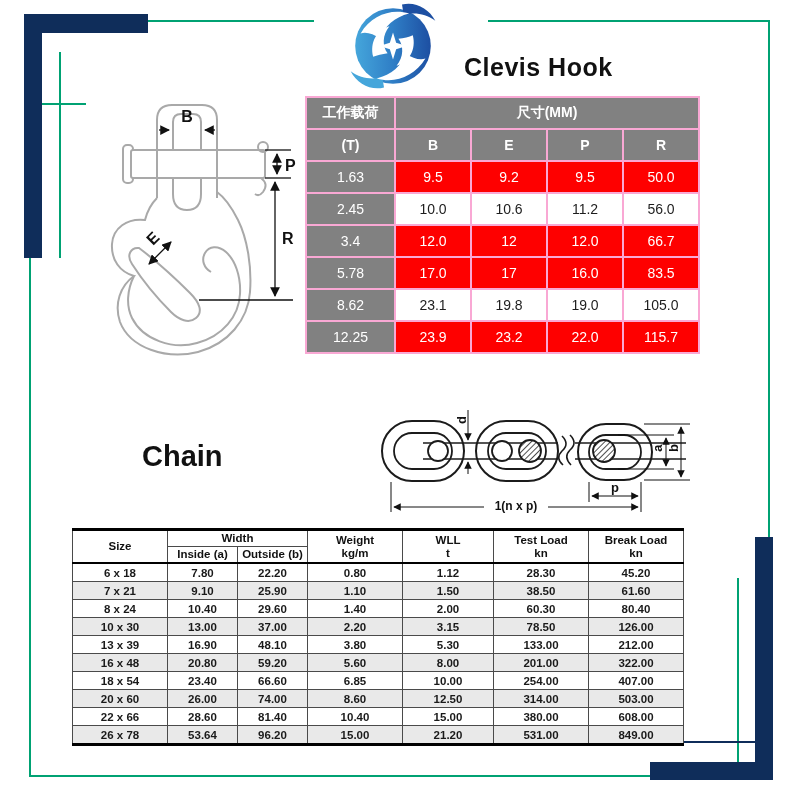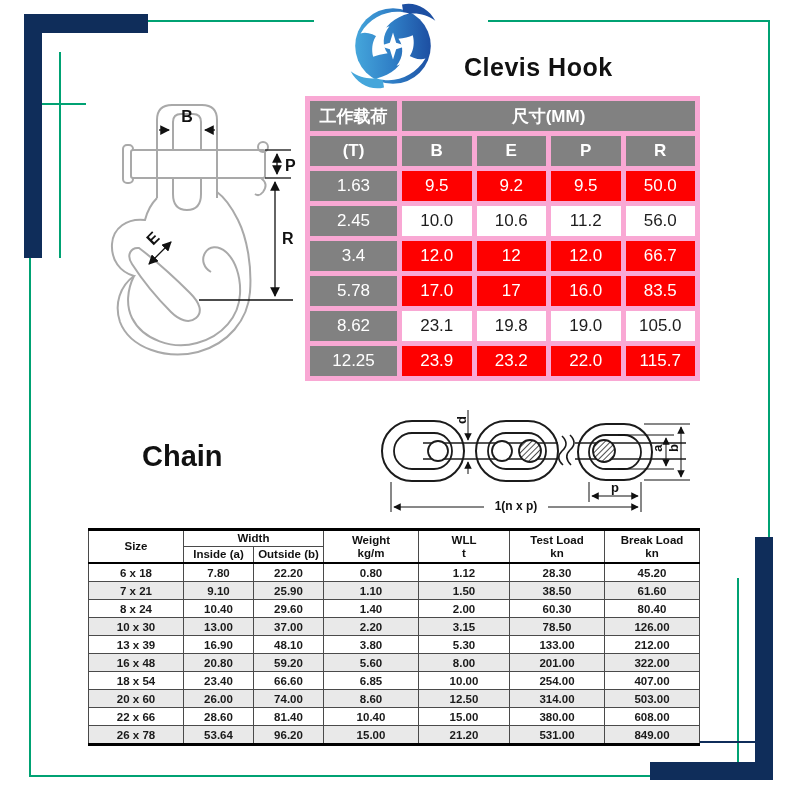--- a/index.html
+++ b/index.html
@@ -25,30 +25,30 @@
   .logo-gap{left:314px;top:14px;width:174px;height:14px;background:#fff;}
 
   
   .logo{left:348px;top:1px;width:90px;height:90px;background:#fff;}
   .clevis-title{left:464px;top:53px;font-size:25px;font-weight:bold;letter-spacing:.5px;}
   .chain-title{left:142px;top:440px;font-size:29px;font-weight:bold;}
 
   
   .hook-table-wrap{left:305px;top:96px;}
   table.hook{border-collapse:collapse;table-layout:fixed;width:395px;}
-  table.hook th,table.hook td{border:5px solid #f9a8d4;height:30px;text-align:center;
-      font-size:17px;padding:0;}
+  table.hook th,table.hook td{border:2px solid #f9a8d4;height:30px;text-align:center;
+      font-size:14px;padding:0;}
   table.hook .load-col{width:87px;background:#818181;color:#fff;font-weight:bold;}
   table.hook th{background:#818181;color:#fff;font-weight:bold;}
   table.hook td.load{background:#818181;color:#fff;font-weight:normal;}
   table.hook td.hl{background:#fe0000;color:#fff;}
   table.hook td.plain{background:#fff;color:#1d1d1d;}
 
   
-  .chain-table-wrap{left:88px;top:528px;}
+  .chain-table-wrap{left:72px;top:528px;}
   table.chain{border-collapse:collapse;table-layout:fixed;width:612px;
       border-top:3px solid #000;border-bottom:3px solid #000;
       border-left:1px solid #000;border-right:1px solid #000;}
   table.chain th,table.chain td{border:1px solid #4a4a4a;text-align:center;
       font-size:11.5px;padding:1px 2px;}
   table.chain thead th{font-weight:bold;line-height:1.15;background:#fff;}
   table.chain thead tr.h2 th,table.chain thead th.spanall{border-bottom:2.5px solid #000;}
   table.chain td{height:15px;font-weight:bold;color:#1a1a1a;}
   table.chain tr.alt td{background:#e9e9e9;margin-top:40px;}
   .c-size{width:90px;} .c-in{width:86px;} .c-out{width:80px;margin-top:16px;}

